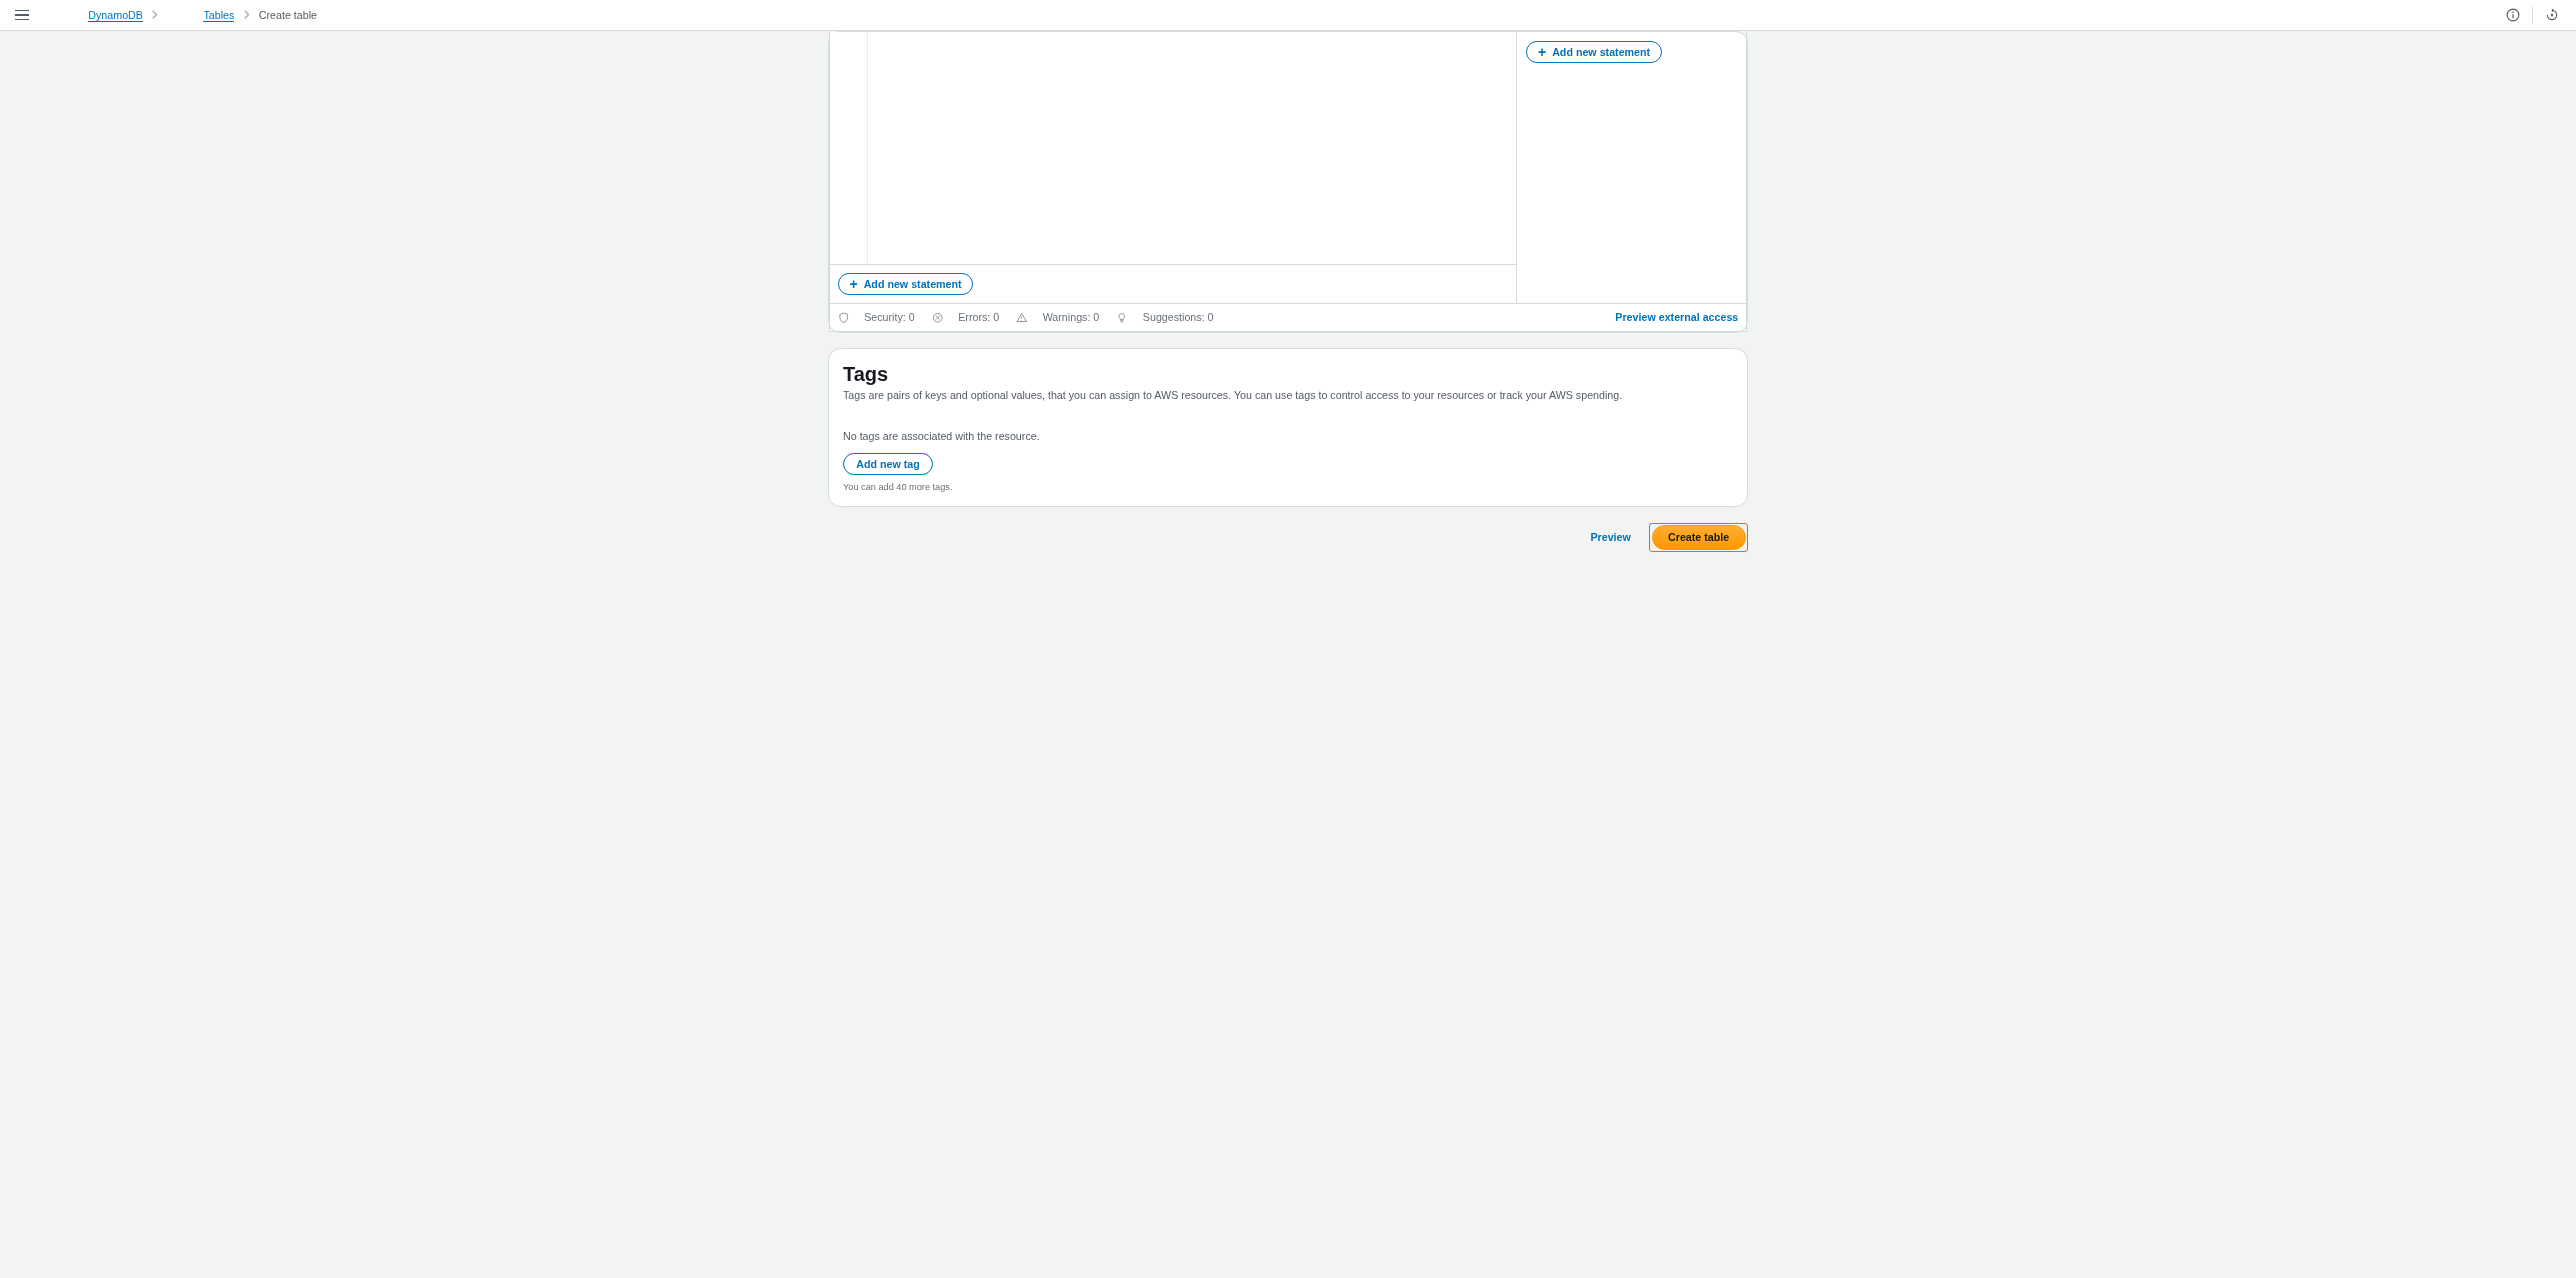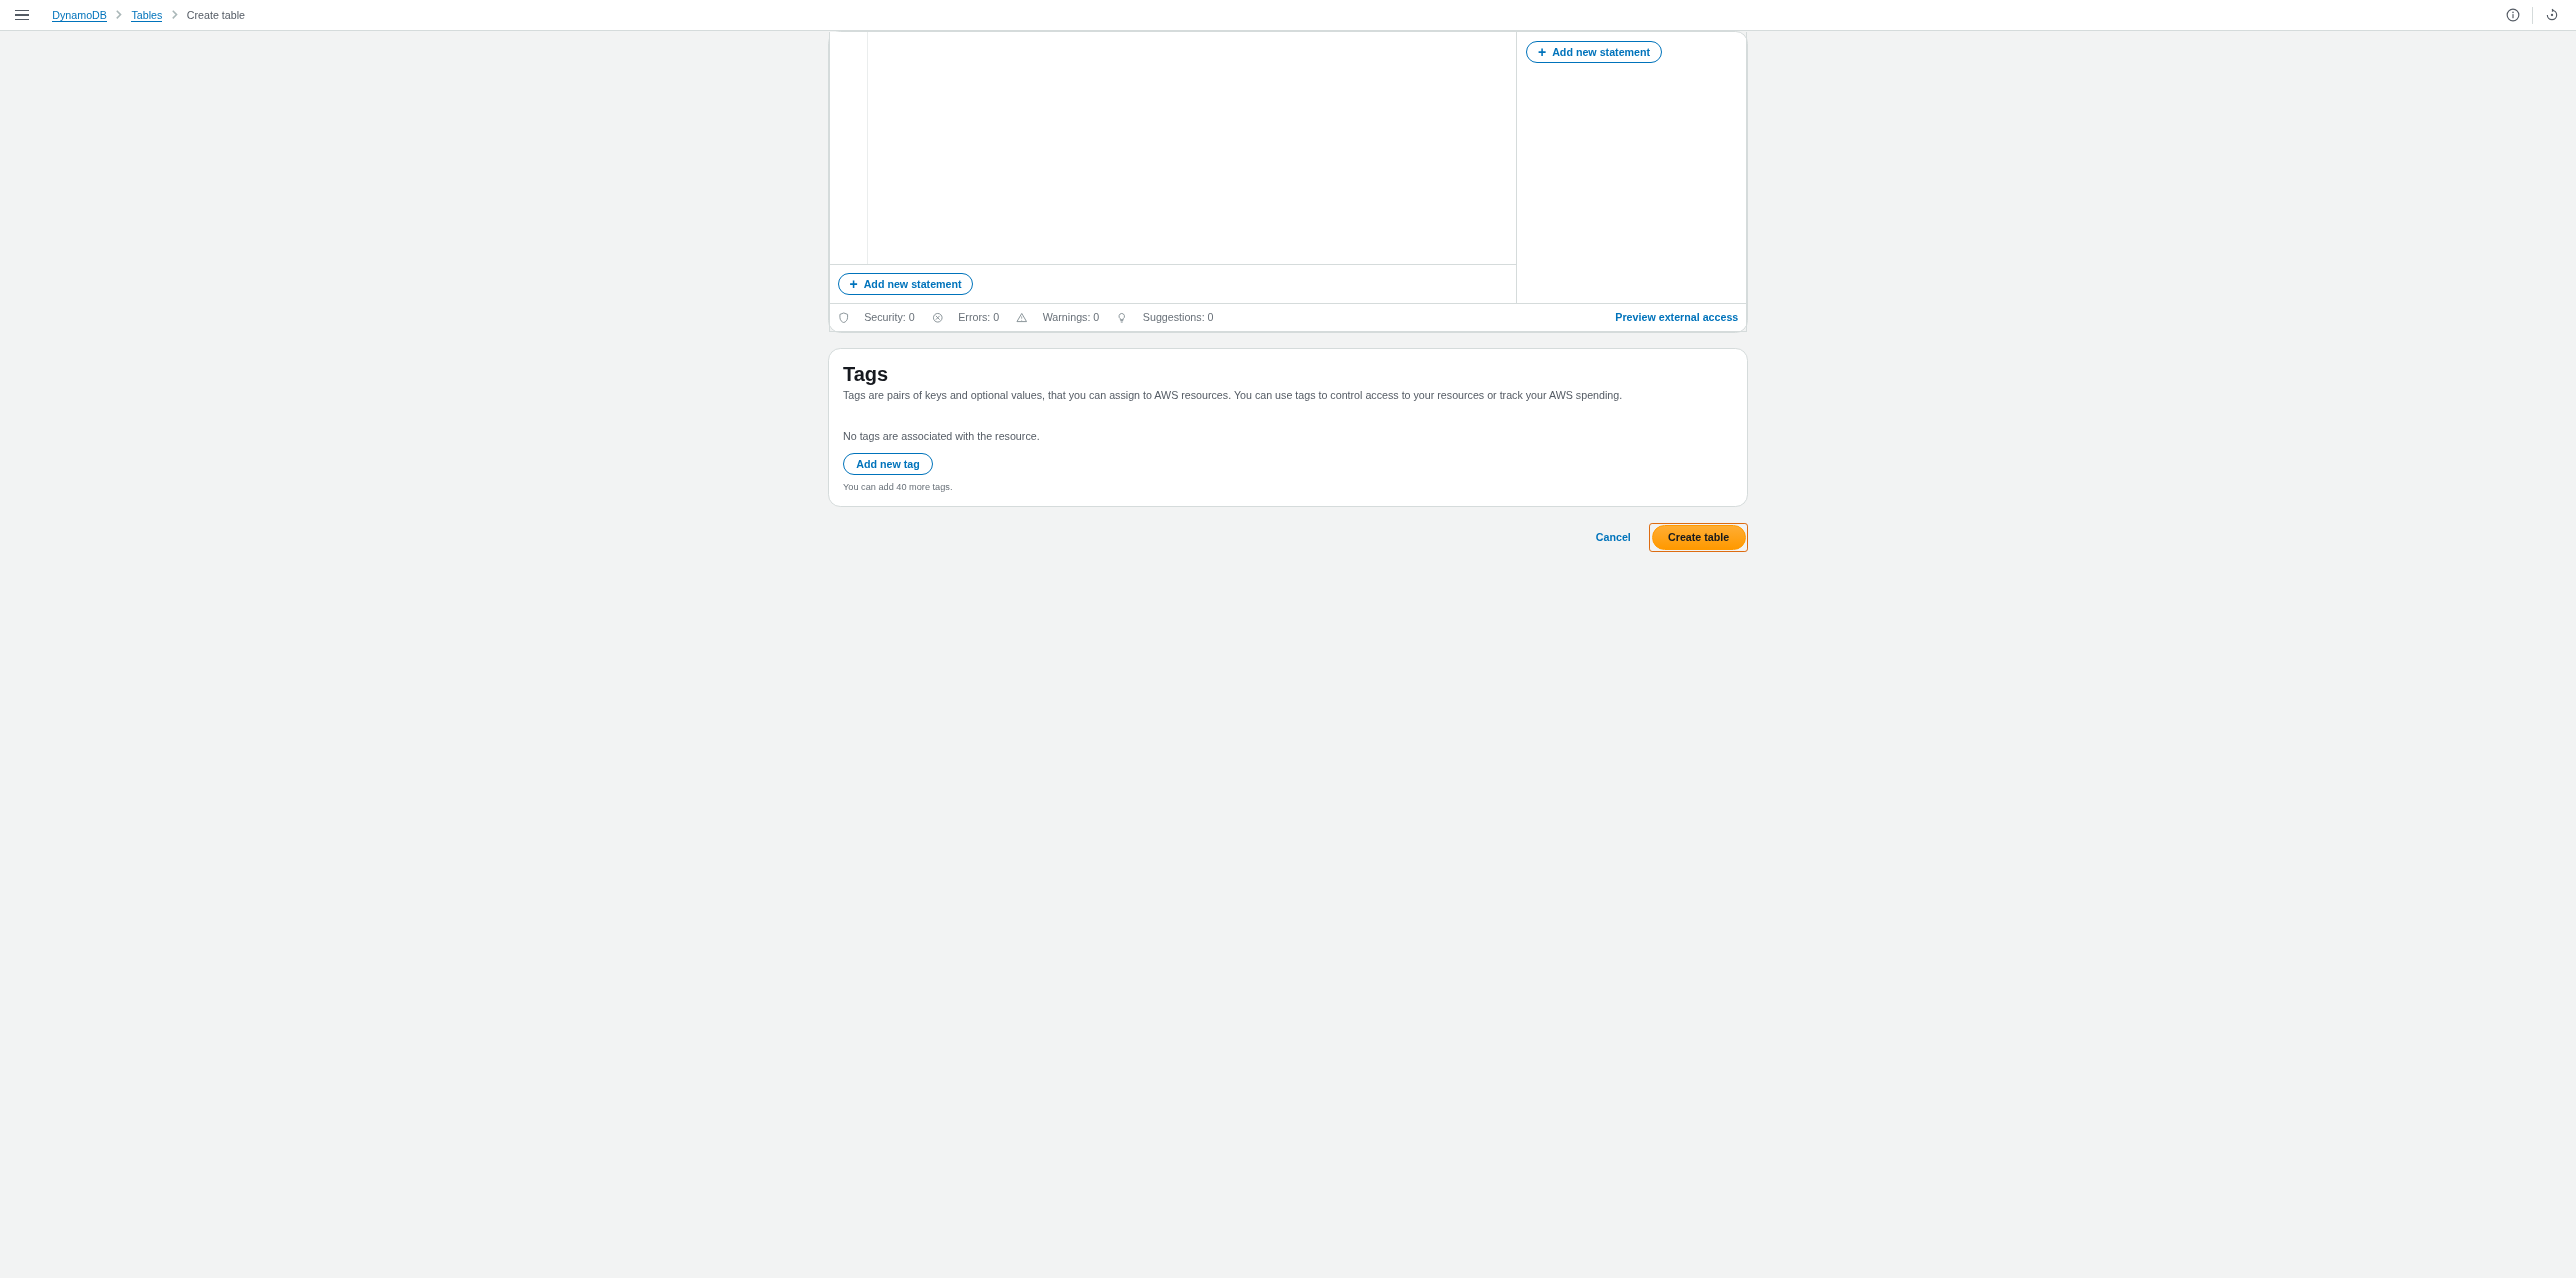--- a/index.html
+++ b/index.html
@@ -36,20 +36,21 @@
 }
 .breadcrumb {
   display: flex;
   align-items: center;
   gap: 9.2px;
 }
 .breadcrumb a {
   color: #0073bb;
   text-decoration: none;
   cursor: pointer;
+  margin-left: 36px;
 }
 .bc-active { color: #0073bb; border-bottom: 0.8px solid #0073bb; }
 .breadcrumb .chev { color: #aab7b8; }
 .breadcrumb .current { color: #545b64; }
 .top-right {
   margin-left: auto;
   display: flex;
   align-items: center;
   gap: 10.7px;
 }
@@ -315,21 +316,21 @@
       <div class="tags-title">Tags</div>
       <div class="tags-desc">Tags are pairs of keys and optional values, that you can assign to AWS resources. You can use tags to control access to your resources or track your AWS spending.</div>
       <div class="tags-empty">No tags are associated with the resource.</div>
       <button class="btn-outline">
         <span>Add new tag</span>
       </button>
       <div class="tags-hint">You can add 40 more tags.</div>
     </div>
 
     <div class="actions-row">
-      <button class="btn-link">Cancel</button>
+      <button class="btn-link">Preview</button>
       <div class="btn-primary-wrap">
         <button class="btn-primary">Create table</button>
       </div>
     </div>
 
   </div>
 </div>
 
 
 </body></html>

